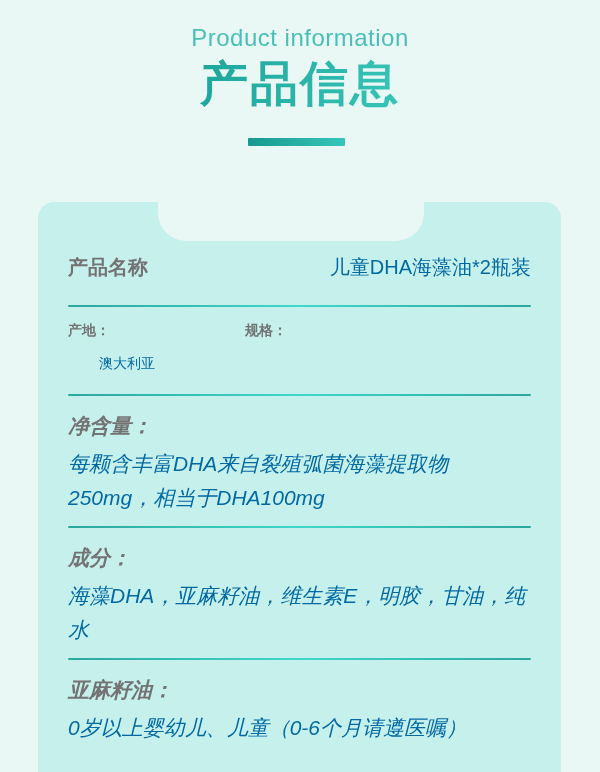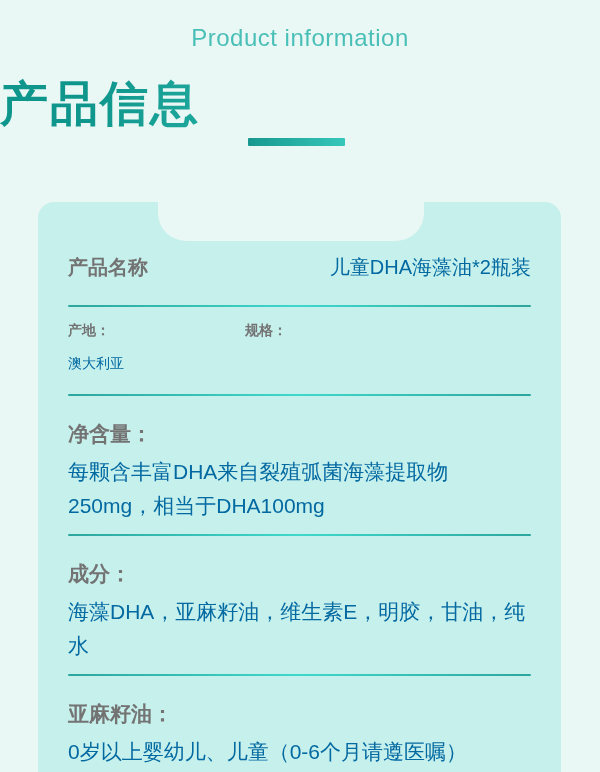--- a/index.html
+++ b/index.html
@@ -21,25 +21,25 @@
     left: 0;
     width: 100%;
     text-align: center;
     font-size: 24px;
     font-weight: 400;
     letter-spacing: 0.5px;
     color: #4abfb7;
   }
   .title {
     position: absolute;
-    top: 72px;
+    top: 52px;
     left: 0;
     width: 100%;
     margin: 0;
-    text-align: left;
+    text-align: center;
     font-size: 48px;
     font-weight: 700;
     letter-spacing: 2px;
     color: #1aa096;
   }
   @supports ((-webkit-background-clip: text) or (background-clip: text)) {
     .title {
       background: linear-gradient(100deg, #0f968c 15%, #46d3c6 85%);
       -webkit-background-clip: text;
       background-clip: text;
@@ -109,26 +109,28 @@
     padding-top: 15px;
     font-size: 14px;
   }
   .triple-col { box-sizing: border-box; }
   .triple-col:nth-child(1) { width: 177px; }
   .triple-col:nth-child(2) { width: 160px; }
   .triple-col:nth-child(3) { flex: 1; }
   .triple-col .val {
     display: block;
     margin-top: 15px;
+    margin-left: 31px;
   }
   .triple-row + .divider { margin-top: 21px; }
   
   .section {
-    padding-top: 24px;
+    padding-top: 16px;
     font-size: 21px;
+    font-style: italic;
   }
   .section .lbl { display: block; }
   .section .val {
     display: block;
     margin-top: 7px;
     line-height: 34px;
   }
   .section + .divider { margin-top: 11px; }
 </style>
 </head>

